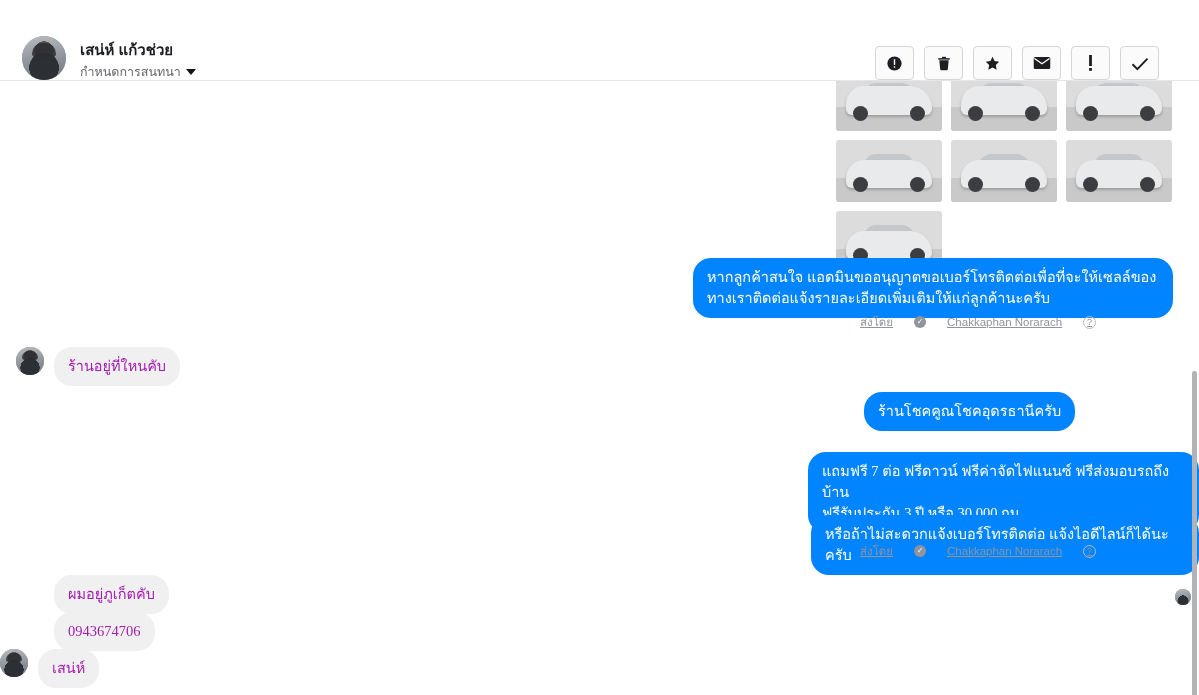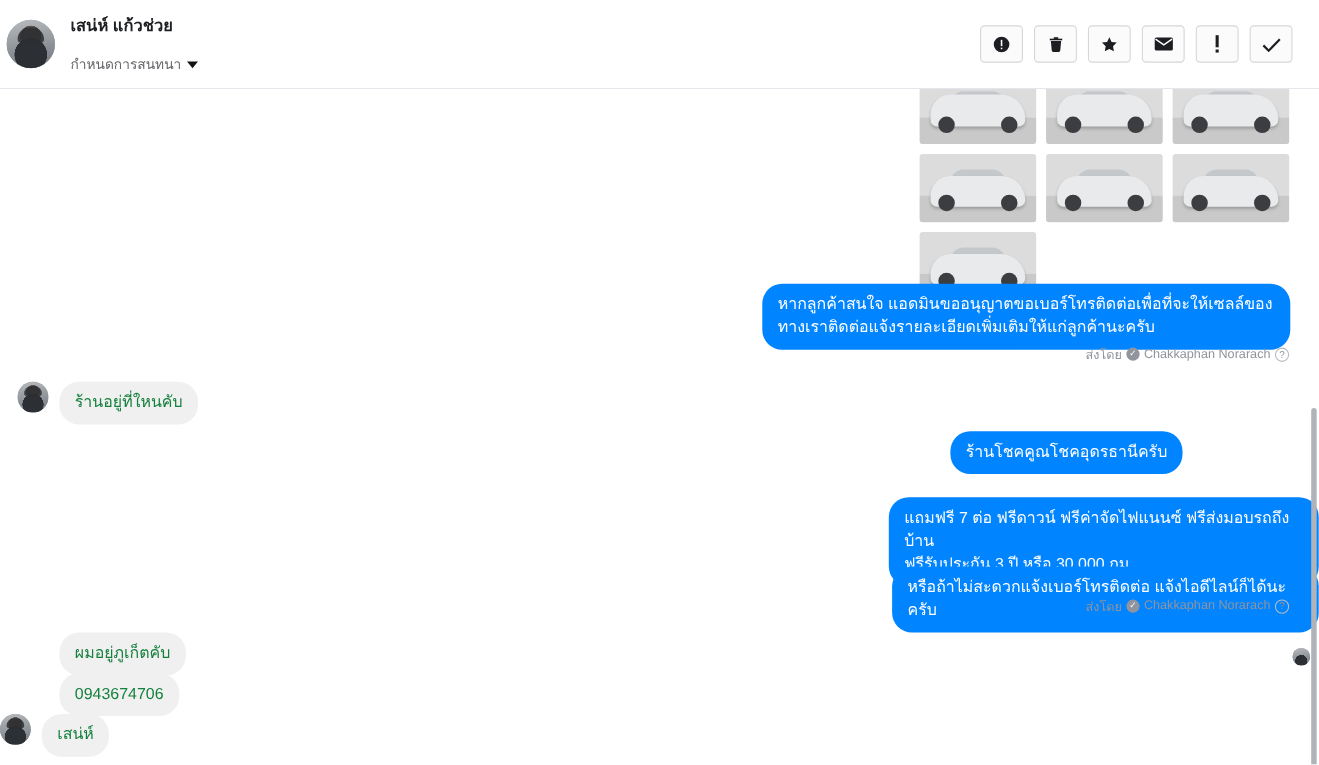--- a/index.html
+++ b/index.html
@@ -19,22 +19,22 @@
 
   
   .header {
     position: absolute;
     top: 0; left: 0;
     width: 1199px;
     height: 81px;
     background: #ffffff;
     border-bottom: 1px solid #e4e6eb;
     display: flex;
-    align-items: center;
-    padding: 0 0;
+    align-items: flex-end;
+    padding: 0 16px;
   }
   .avatar-wrap {
     width: 44px; height: 44px;
     flex: 0 0 44px;
     border-radius: 50%;
     overflow: hidden;
     background: #9aa3ab;
     position: relative;
     margin-left: 6px;
   }
@@ -60,21 +60,21 @@
     flex-direction: column;
     justify-content: center;
   }
   .header-name {
     font-size: 15px;
     font-weight: bold;
     color: #1c1e21;
     line-height: 19px;
   }
   .header-sub {
-    margin-top: 18px;
+    margin-top: 5px;
     font-size: 12.5px;
     color: #65676b;
     line-height: 16px;
     display: flex;
     align-items: center;
     gap: 5px;
   }
   .caret {
     width: 0; height: 0;
     border-left: 5px solid transparent;
@@ -167,48 +167,48 @@
     bottom: 16%;
     width: 15px; height: 15px;
     border-radius: 50%;
     background: #3b3d40;
   }
   .photo .w1 { left: 16%; }
   .photo .w2 { right: 16%; }
   .photo.tall-crop .car { bottom: 26%; }
 
   
-  .row { position: absolute; display: flex; align-items: flex-start; }
+  .row { position: absolute; display: flex; align-items: flex-start; font-family: Liberation Serif, serif; }
   .bubble {
     border-radius: 18px;
     padding: 9px 14px;
     font-size: 14.5px;
     line-height: 21px;
     max-width: 500px;
     word-wrap: break-word;
   }
   .out {
     background: #0084ff;
     color: #ffffff;
   }
   .in {
     background: #f1f0f0;
-    color: #15803d;
+    color: #a21caf;
   }
   .out a {
     color: #ffffff;
     text-decoration: underline;
   }
   .meta {
     font-size: 11.5px;
     color: #90949c;
     display: flex;
     align-items: center;
-    gap: 4px;
-    justify-content: flex-end;
+    gap: 21px;
+    text-decoration: underline;
   }
   .meta .check {
     width: 12px; height: 12px;
     border-radius: 50%;
     background: #90949c;
     color: #fff;
     font-size: 8px;
     line-height: 12px;
     text-align: center;
     display: inline-block;

